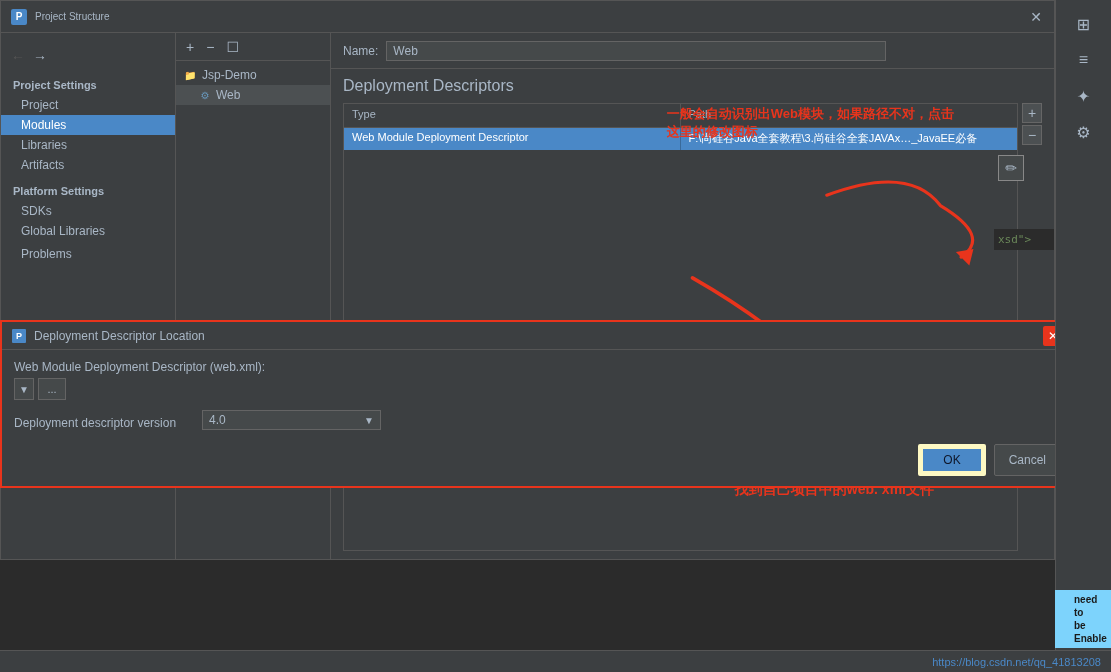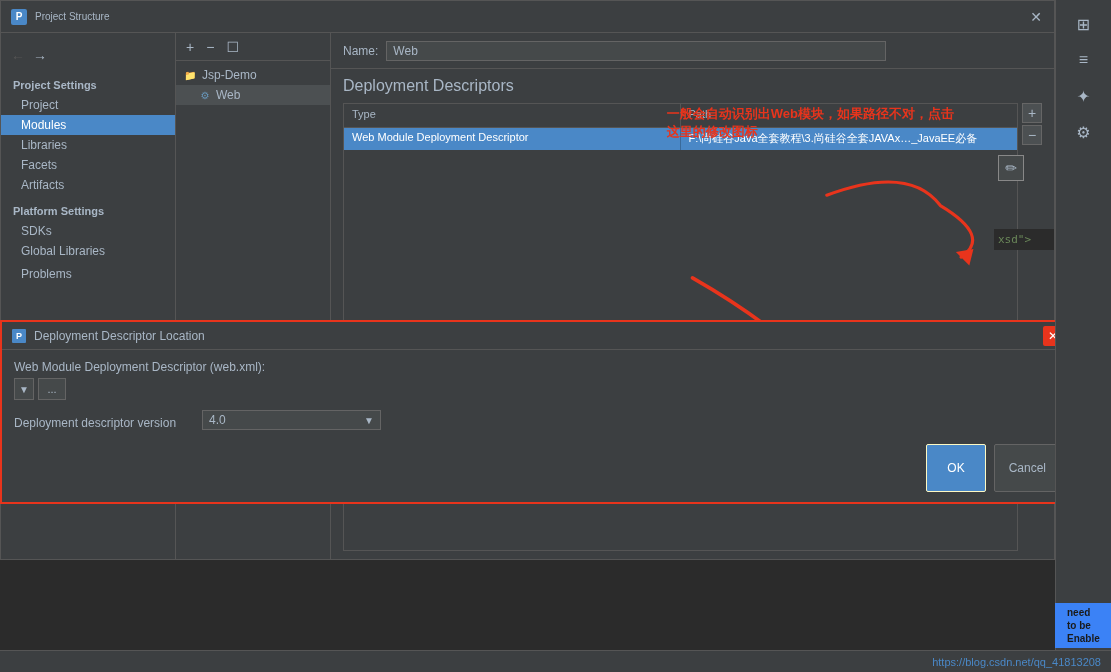--- a/index.html
+++ b/index.html
@@ -477,23 +477,23 @@
     }
 
     .dd-action-row {
       display: flex;
       justify-content: flex-end;
       gap: 8px;
     }
 
     .btn-ok {
       background: #4a88c7;
-      border: 1px solid #fef9c3;
-      color: #ffffff;
-      padding: 16px 20px;
+      border: 5px solid #fef9c3;
+      color: #0f172a;
+      padding: 4px 20px;
       font-size: 12px;
       cursor: pointer;
       border-radius: 2px;
     }
 
     .btn-cancel {
       background: #45494a;
       border: 1px solid #646464;
       color: #a9b7c6;
       padding: 4px 14px;
@@ -547,24 +547,24 @@
     .status-right {
       display: flex;
       gap: 20px;
     }
 
     .need-to-be {
       position: absolute;
       bottom: 24px;
       right: 0;
       width: 56px;
-      background: #3b82f6;
+      background: #7dd3fc;
       color: #1a1a1a;
       font-size: 10px;
-      padding: 3px 12px;
+      padding: 3px 19px;
       font-weight: bold;
       line-height: 1.3;
     }
 
     
     .red-outline {
       border: 2px solid #e8341c !important;
     }
 
   </style>
@@ -584,21 +584,20 @@
 
     <div class="sidebar">
       <div class="sidebar-nav-arrows">
         <span class="nav-arrow disabled">←</span>
         <span class="nav-arrow">→</span>
       </div>
       <div class="sidebar-section-label">Project Settings</div>
       <div class="sidebar-item">Project</div>
       <div class="sidebar-item active">Modules</div>
       <div class="sidebar-item">Libraries</div>
-      <div class="sidebar-item">Facets</div>
       <div class="sidebar-item">Artifacts</div>
       <div class="sidebar-section-label-platform">Platform Settings</div>
       <div class="sidebar-item">SDKs</div>
       <div class="sidebar-item">Global Libraries</div>
       <div class="sidebar-problems">Problems</div>
     </div>
 
     <div class="tree-panel">
       <div class="tree-toolbar">
         <span class="tree-toolbar-btn">+</span>

